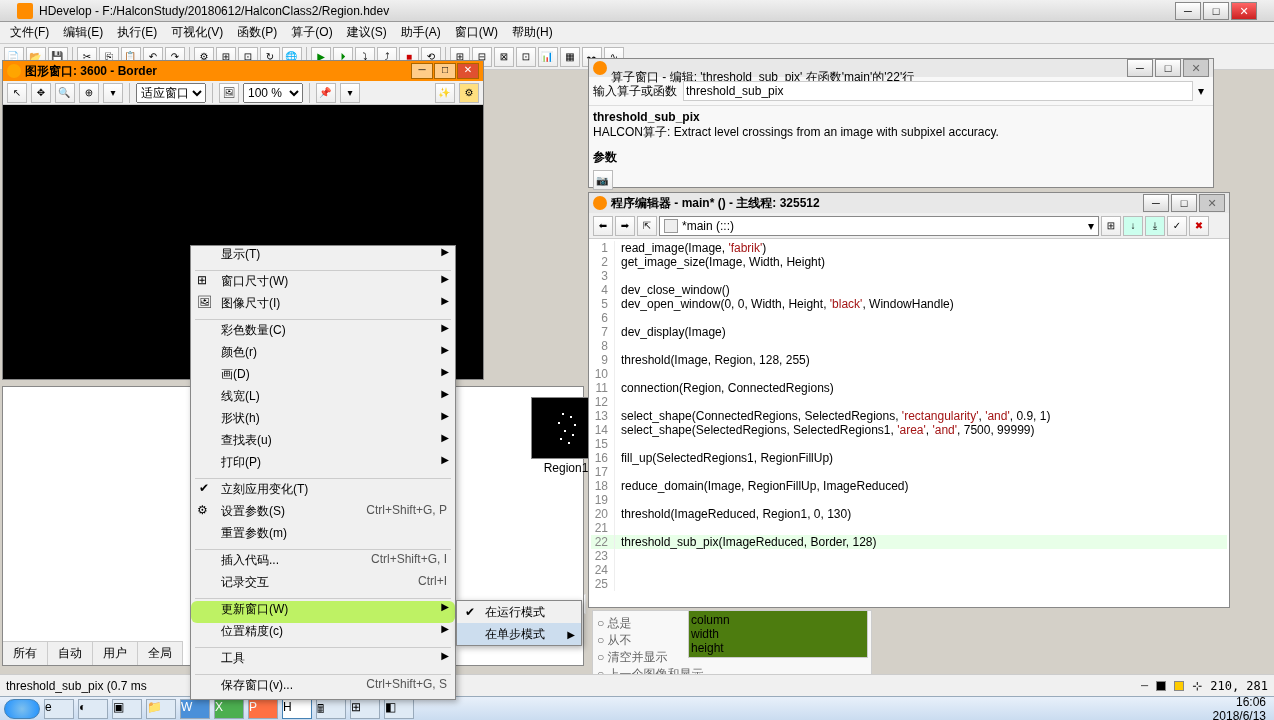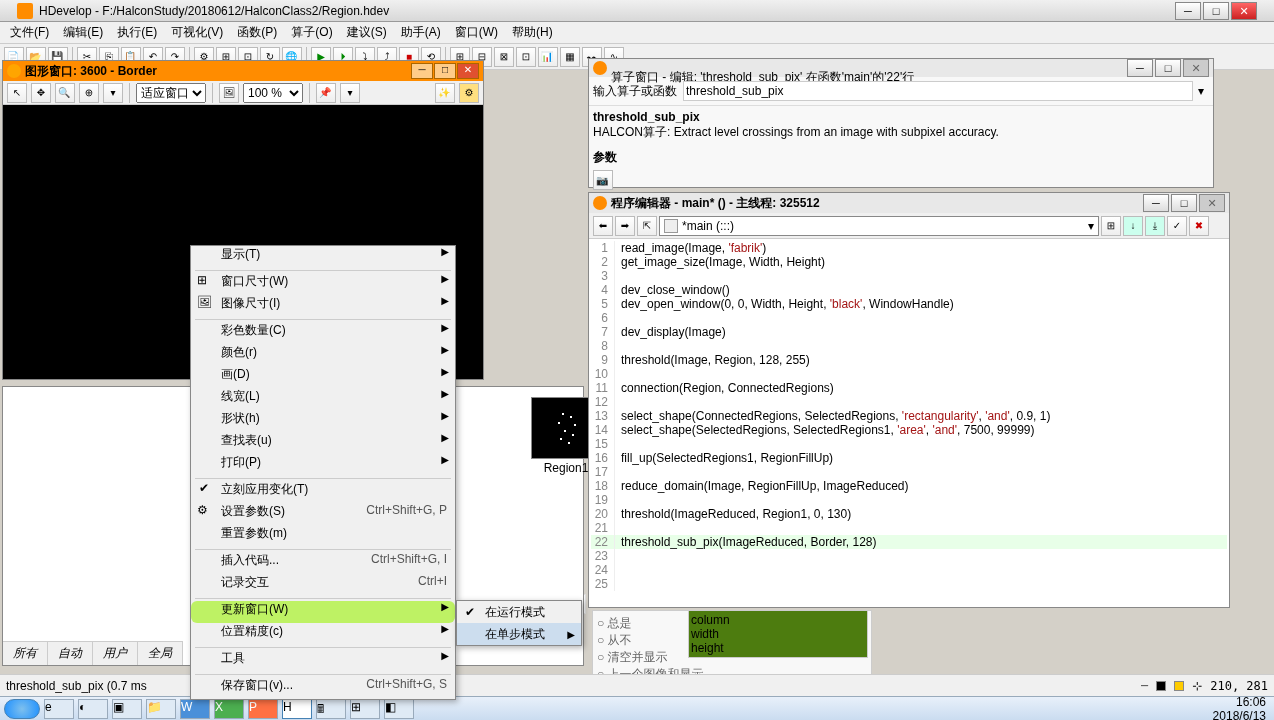--- a/index.html
+++ b/index.html
@@ -50,21 +50,21 @@
 
 
 .submenu { position:absolute; left:456px; top:530px; width:126px; background:#f0f0f0; border:1px solid #888; box-shadow:2px 2px 6px rgba(0,0,0,.3); z-index:201; }
 .subitem { height:22px; display:flex; align-items:center; padding:0 8px 0 28px; position:relative; cursor:pointer; }
 .subitem.active { background:#cde; }
 .subcheck { position:absolute; left:8px; }
 
 
 .varpan { position:absolute; left:2px; top:316px; width:582px; height:280px; border:1px solid #888; background:#fff; }
 .vartabs { position:absolute; bottom:0; left:0; height:24px; display:flex; background:#f0f0f0; border-top:1px solid #ccc; }
-.vartab { padding:3px 10px; border-right:1px solid #ccc; cursor:pointer;font-style:italic; }
+.vartab { padding:3px 10px; border-right:1px solid #ccc; cursor:pointer; }
 .varthumb { position:absolute; left:496px; top:10px; width:70px; text-align:center;margin-left:32px; }
 .varthumb-img { width:62px; height:62px; background:#000; border:1px solid #888; position:relative; }
 .varthumb-dots { position:absolute; left:20px; top:10px; width:30px; height:40px; }
 .dot { position:absolute; width:2px; height:2px; background:#fff; }
 .varthumb-label { margin-top:2px; }
 
 
 .opwin { position:absolute; left:588px; top:-12px; width:626px; height:130px; border:1px solid #888; background:#f8f8f8; }
 .opwin-title { height:18px; background:#e8e8e8; display:flex; align-items:center; padding:0 4px; }
 .opwin-title-icon { width:14px; height:14px; background:#ff8c00; border-radius:50%; margin-right:4px; }

